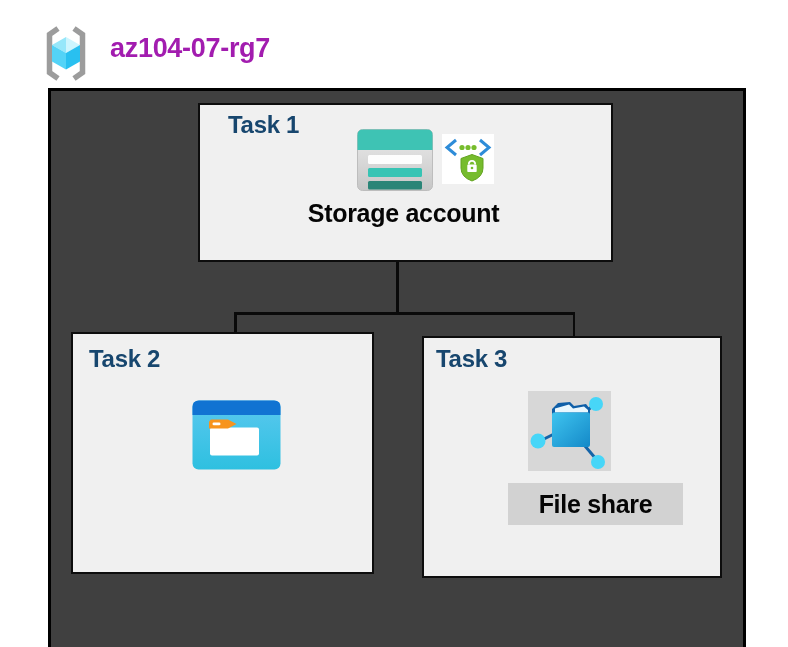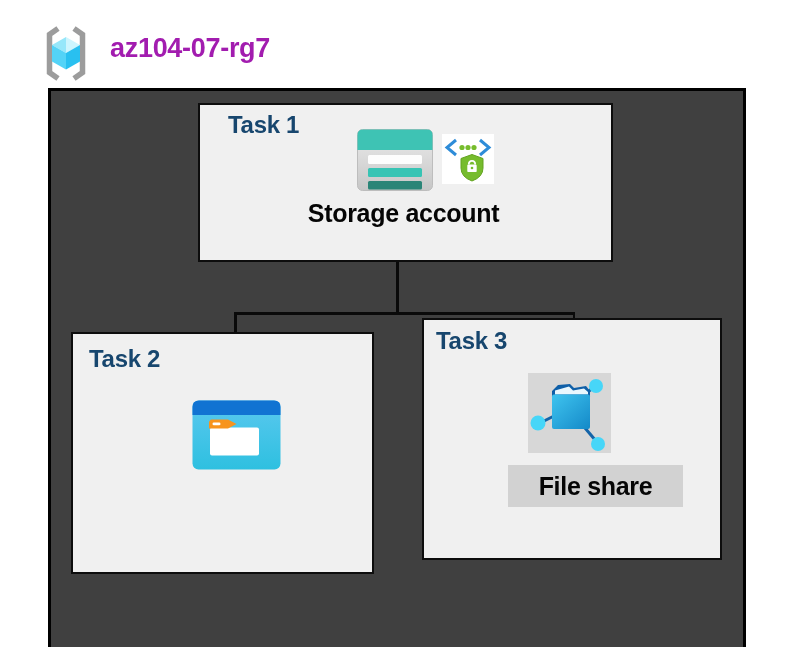--- a/index.html
+++ b/index.html
@@ -37,21 +37,21 @@
     border: 3px solid #000000;
     background: #404040;
   }
   .task-box {
     position: absolute;
     background: #f0f0f0;
     border: 2.5px solid #0d0d0d;
   }
   .task-box.t1 { left: 147px; top: 12px;  width: 415px; height: 159px; }
   .task-box.t2 { left: 20px;  top: 241px; width: 303px; height: 242px; }
-  .task-box.t3 { left: 371px; top: 227px; width: 300px; height: 242px; padding-left: 16px; }
+  .task-box.t3 { left: 371px; top: 245px; width: 300px; height: 242px; padding-left: 16px; }
 
   .task-label {
     position: absolute;
     font-size: 24px;
     font-weight: 700;
     color: #17466e;
     letter-spacing: -0.3px;
     white-space: nowrap;
   }
   .item-label {

